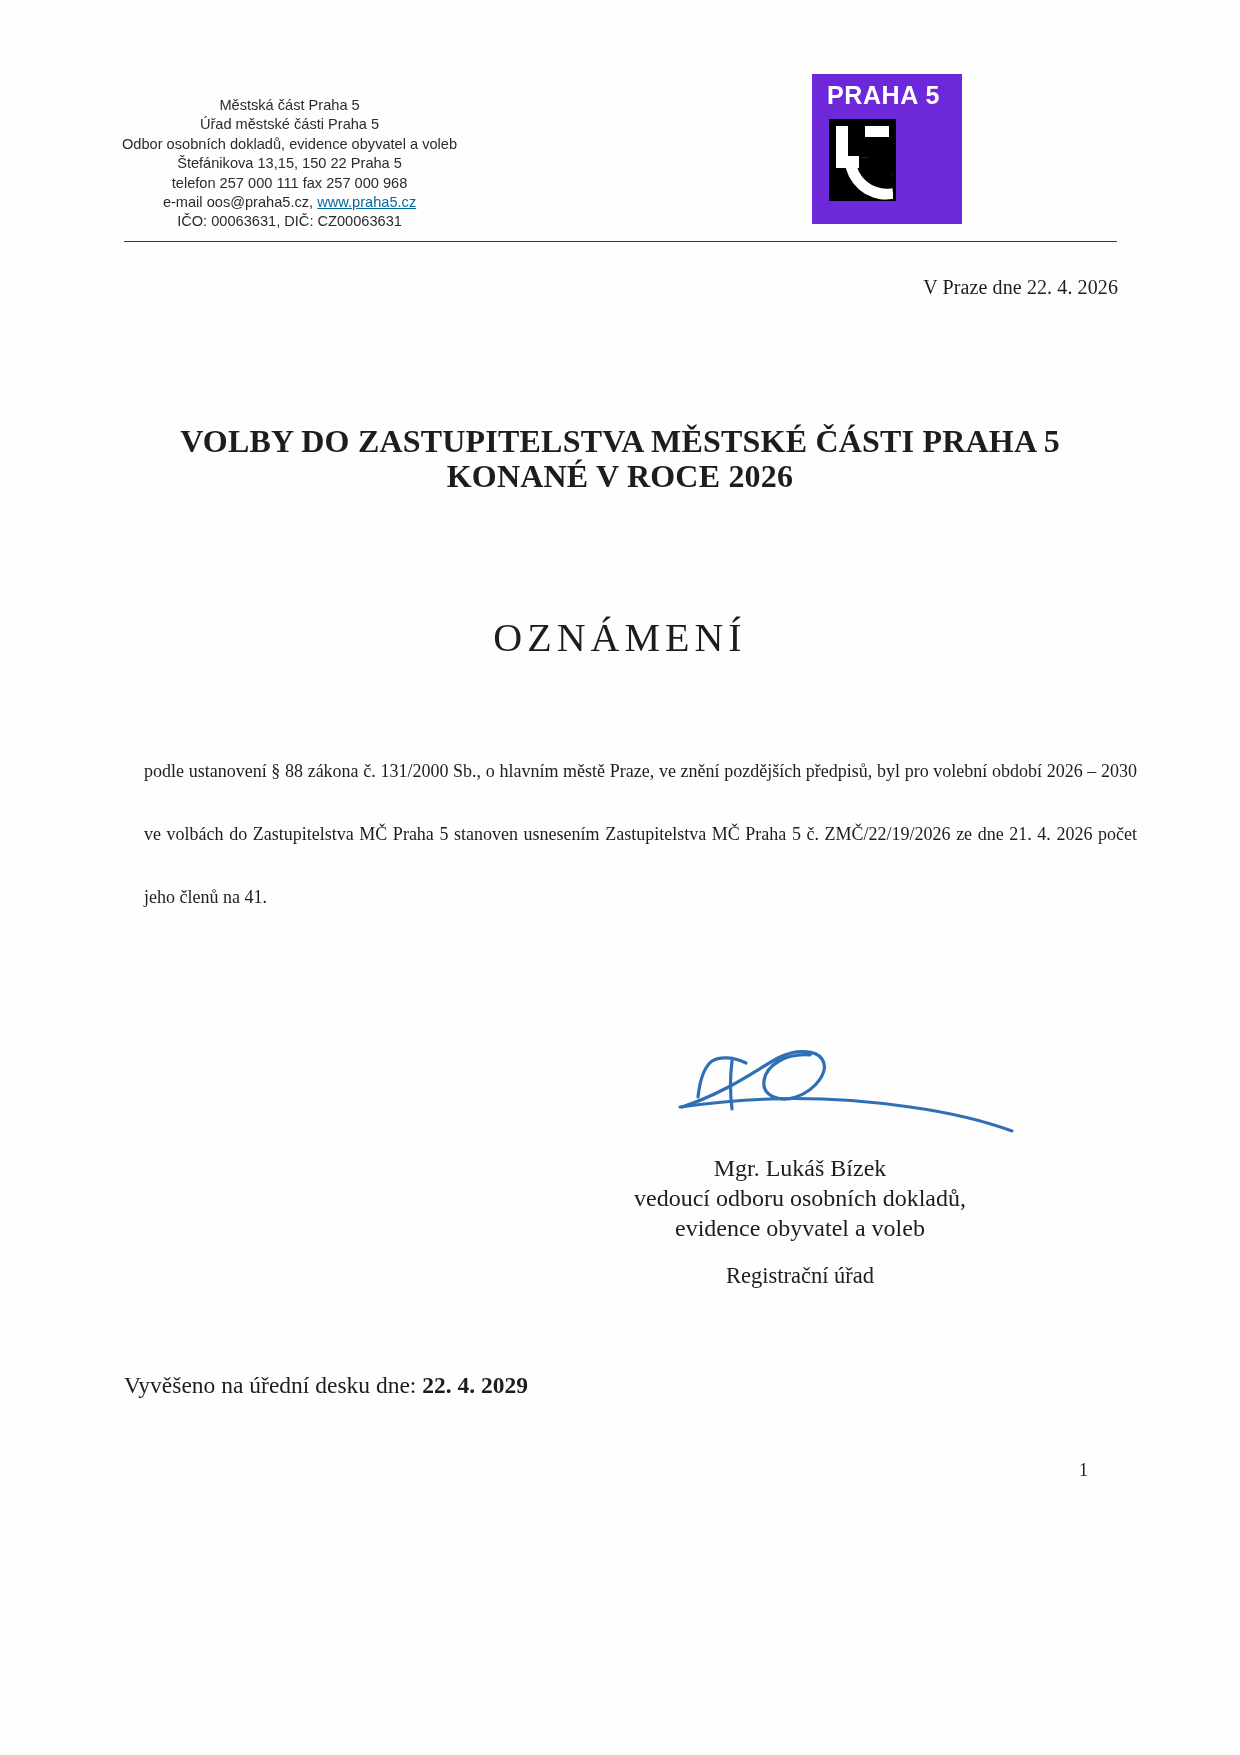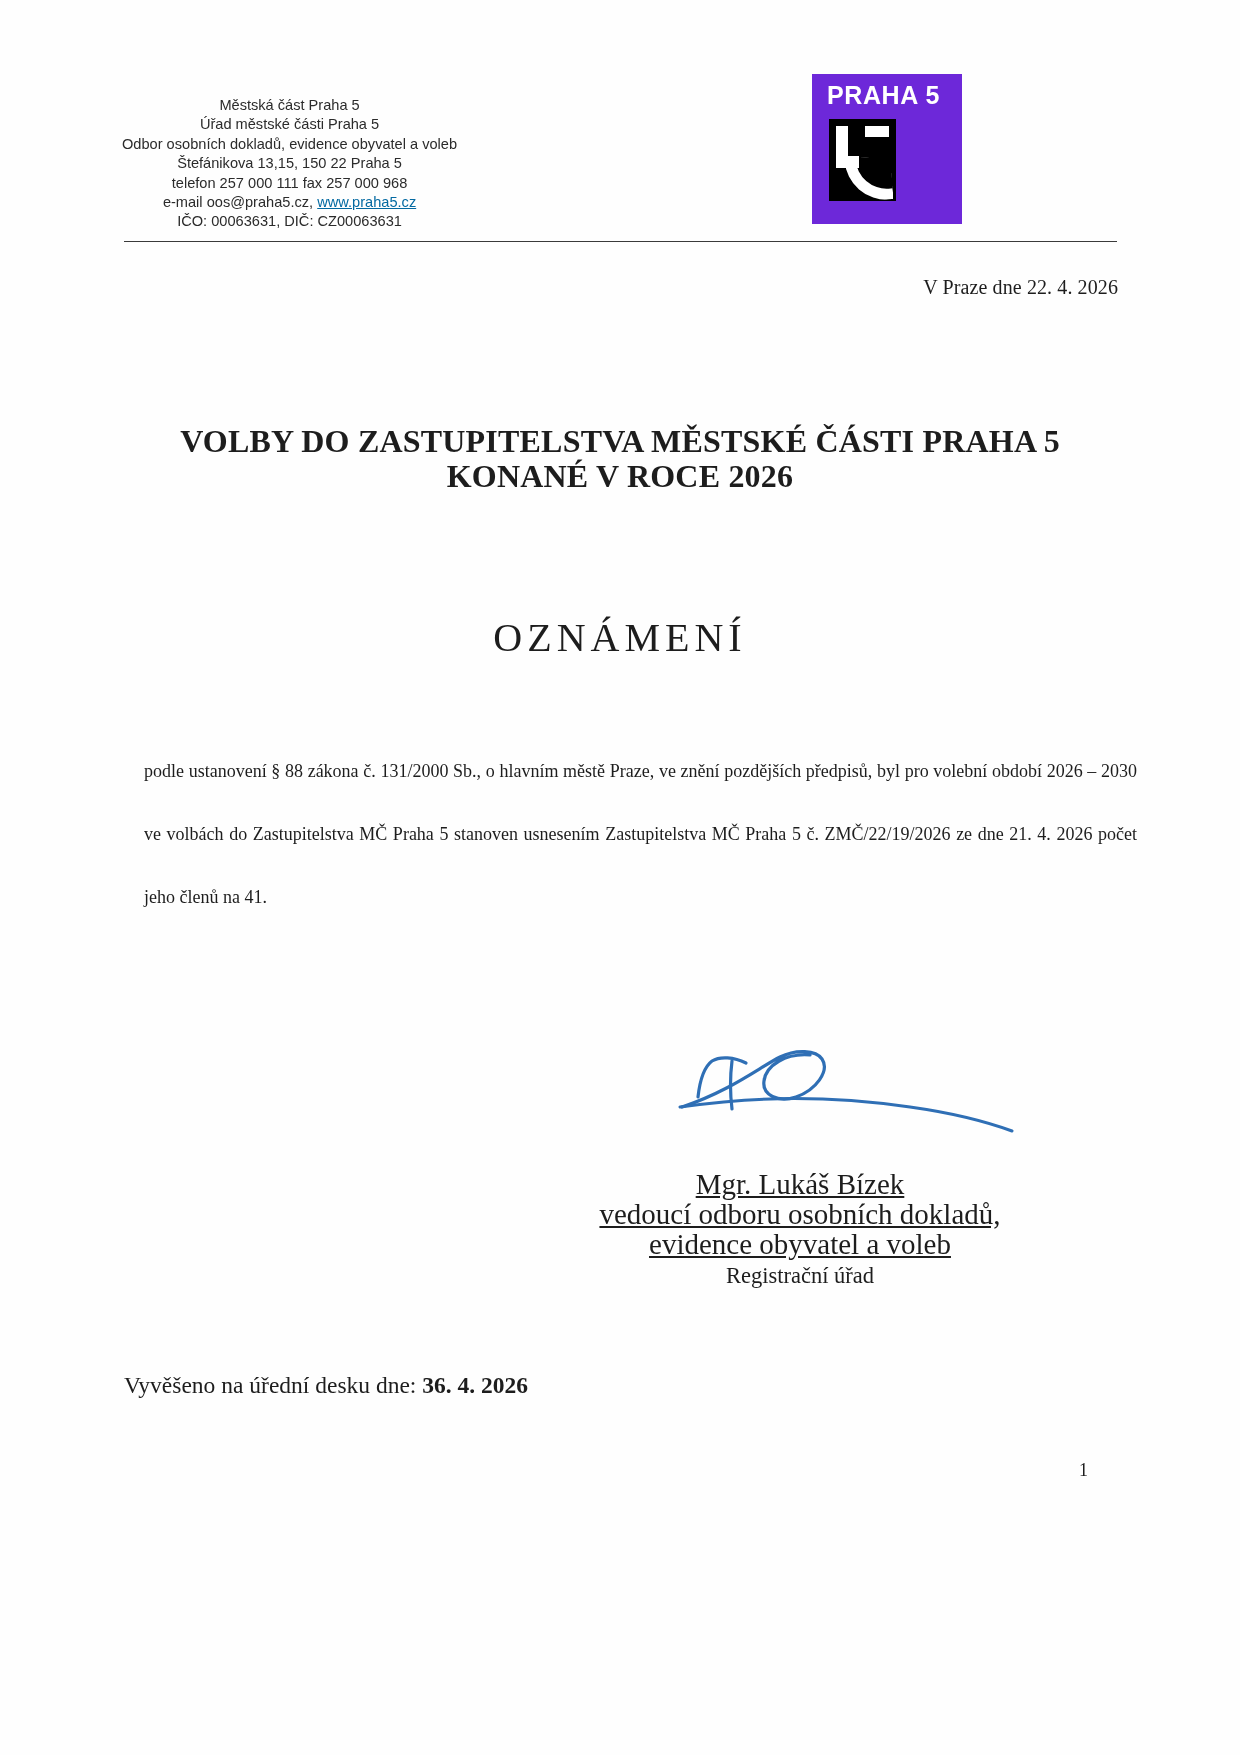--- a/index.html
+++ b/index.html
@@ -184,27 +184,26 @@
   }
   .sig-ink {
     position: absolute;
     top: 0;
     left: 100px;
     width: 360px;
     height: 110px;
   }
   .sig-names {
     position: absolute;
-    top: 134px;
+    top: 118px;
     left: 0;
     width: 480px;
     text-align: center;
-    font-size: 29px;
+    font-size: 24px;
     line-height: 30px;
-    text-decoration: underline;
   }
   .sig-names span { display: block; }
   .sig-office {
     position: absolute;
     top: 228px;
     left: 0;
     width: 480px;
     text-align: center;
     font-size: 22.5px;
   }
@@ -285,18 +284,18 @@
       <span>Mgr. Lukáš Bízek</span>
       <span>vedoucí odboru osobních dokladů,</span>
       <span>evidence obyvatel a voleb</span>
     </div>
 
     <div class="sig-office">Registrační úřad</div>
   </div>
 
   <div class="posted">
     <span>Vyvěšeno na úřední desku dne:</span>
-    <span class="posted-date">36. 4. 2026</span>
+    <span class="posted-date">22. 4. 2029</span>
   </div>
 
   <div class="page-number">1</div>
 
 </div>
 
 </body></html>

